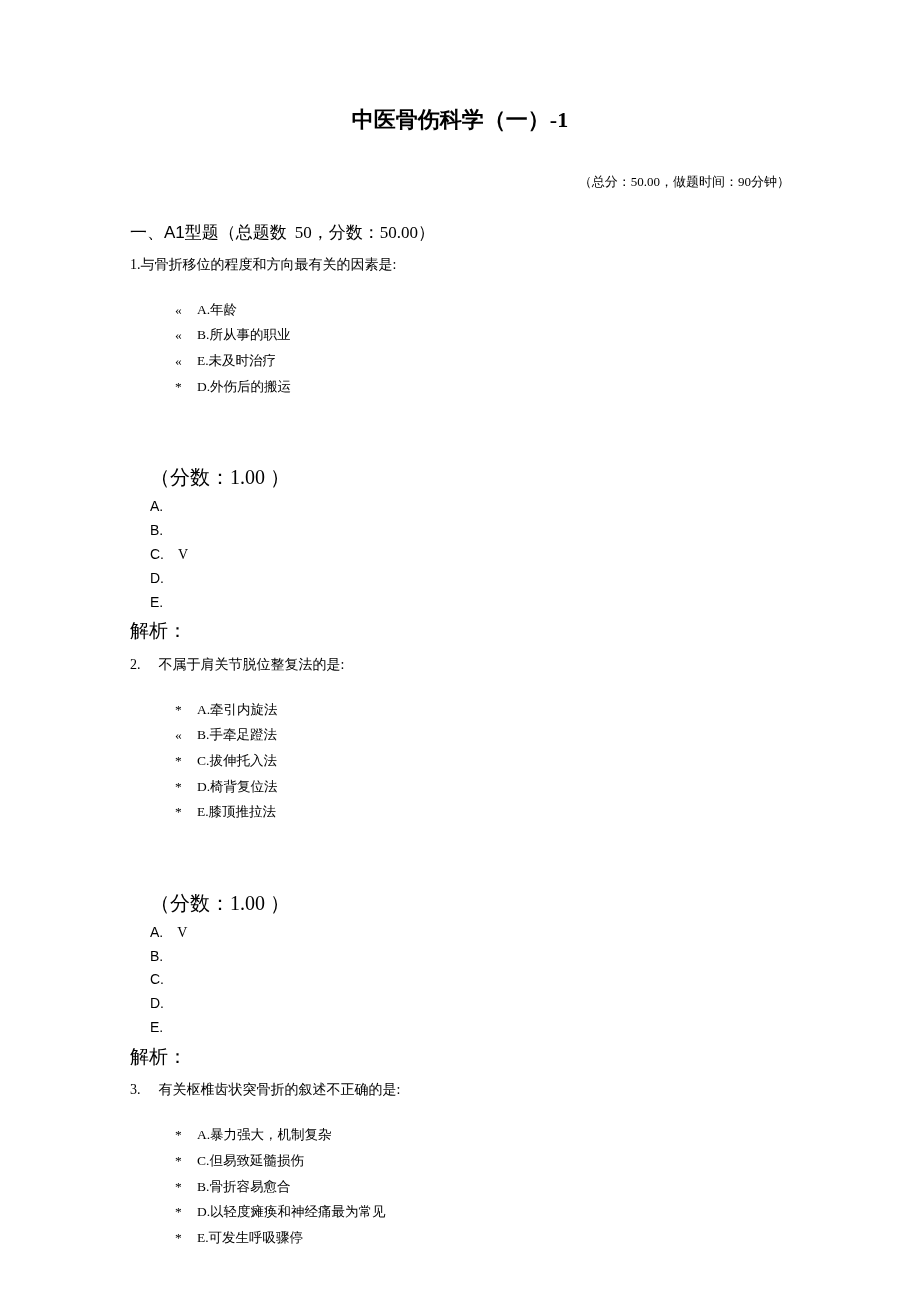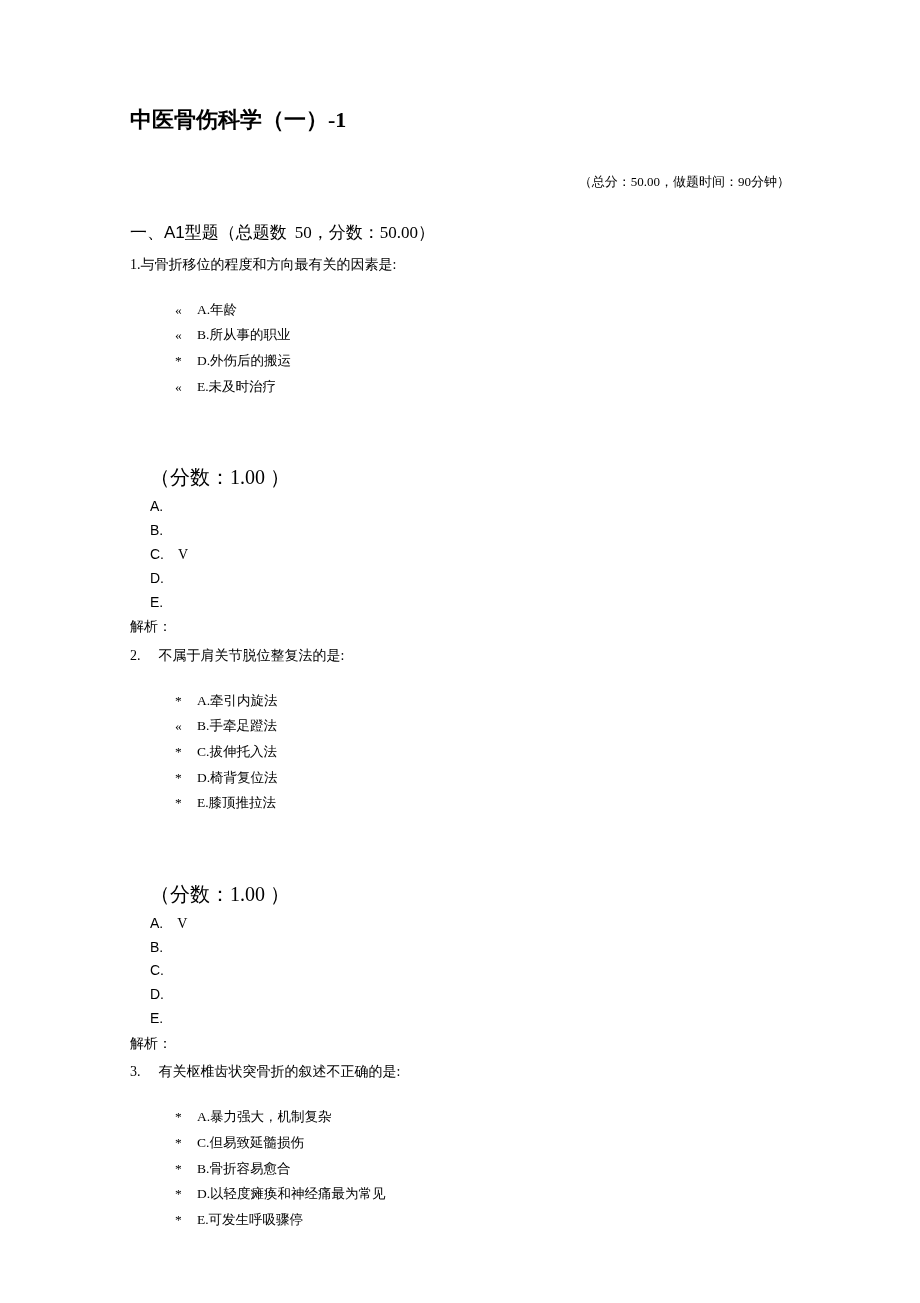--- a/index.html
+++ b/index.html
@@ -10,20 +10,21 @@
     body {
       font-family: "SimSun", "宋体", serif;
       background: #ffffff;
       width: 920px;
       padding: 100px 130px 60px 130px;
       font-size: 14px;
       line-height: 1.8;
       color: #000;
     }
     .title {
+      text-align: center;
       font-size: 22px;
       font-weight: bold;
       margin-bottom: 30px;
     }
     .subtitle {
       text-align: right;
       font-size: 13px;
       margin-bottom: 25px;
     }
     .section-header {
@@ -63,21 +64,21 @@
       margin-left: 20px;
       font-family: Arial, sans-serif;
       font-size: 14px;
       line-height: 1.7;
     }
     .check {
       font-family: "SimSun", serif;
       margin-left: 14px;
     }
     .analysis {
-      font-size: 14px;
+      font-size: 19px;
       margin-bottom: 3px;
     }
     .q-num {
       display: inline-block;
       margin-right: 18px;
     }
   </style>
 </head>
 <body>
 
@@ -87,22 +88,22 @@
 <div class="section-header">
   <span class="han">一、</span><span class="type">A1型题</span><span class="han">（总题数</span><span class="count-score">50，分数：50.00）</span>
 </div>
 
 <div class="question-stem">
   <span>1.</span><span>与骨折移位的程度和方向最有关的因素是:</span>
 </div>
 <div class="options">
   <div class="option-line"><span class="bullet">«</span><span>A.年龄</span></div>
   <div class="option-line"><span class="bullet">«</span><span>B.所从事的职业</span></div>
+  <div class="option-line"><span class="bullet">«</span><span>E.未及时治疗</span></div>
   <div class="option-line"><span class="bullet">*</span><span>D.外伤后的搬运</span></div>
-  <div class="option-line"><span class="bullet">«</span><span>E.未及时治疗</span></div>
 </div>
 <div class="score-label">（分数：1.00 ）</div>
 <div class="answer-line"><span>A.</span><span class="check"></span></div>
 <div class="answer-line"><span>B.</span><span class="check"></span></div>
 <div class="answer-line"><span>C.</span><span class="check">V</span></div>
 <div class="answer-line"><span>D.</span><span class="check"></span></div>
 <div class="answer-line"><span>E.</span><span class="check"></span></div>
 <div class="analysis">解析：</div>
 
 <div class="question-stem">

